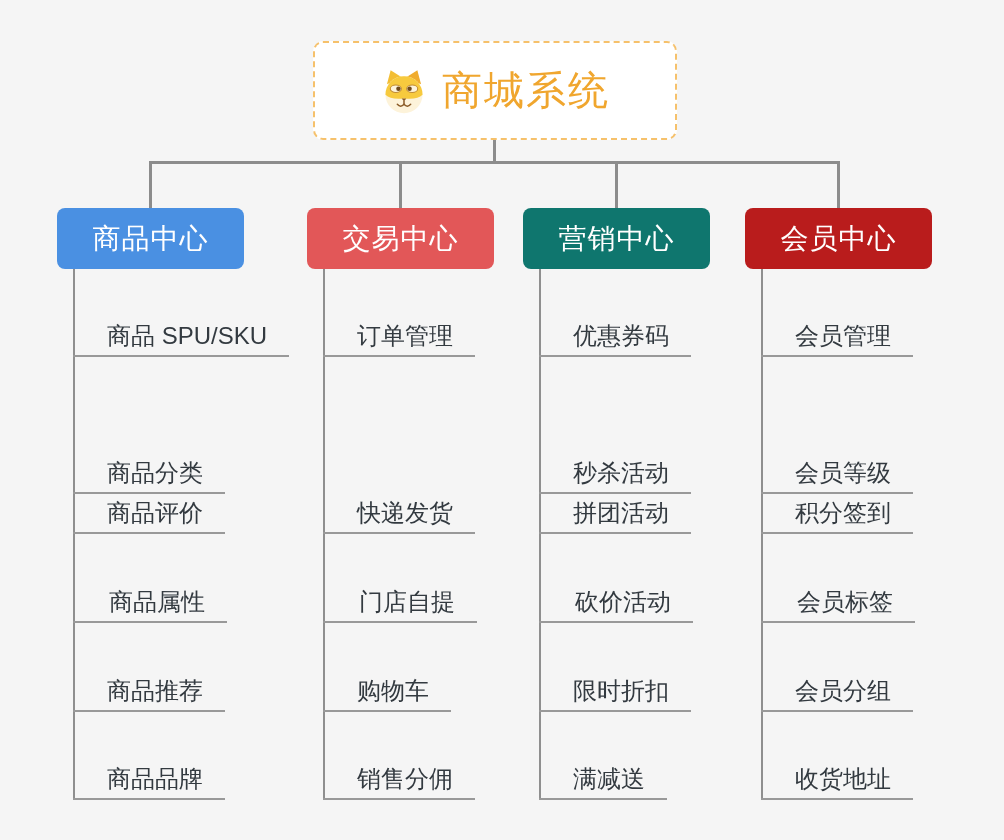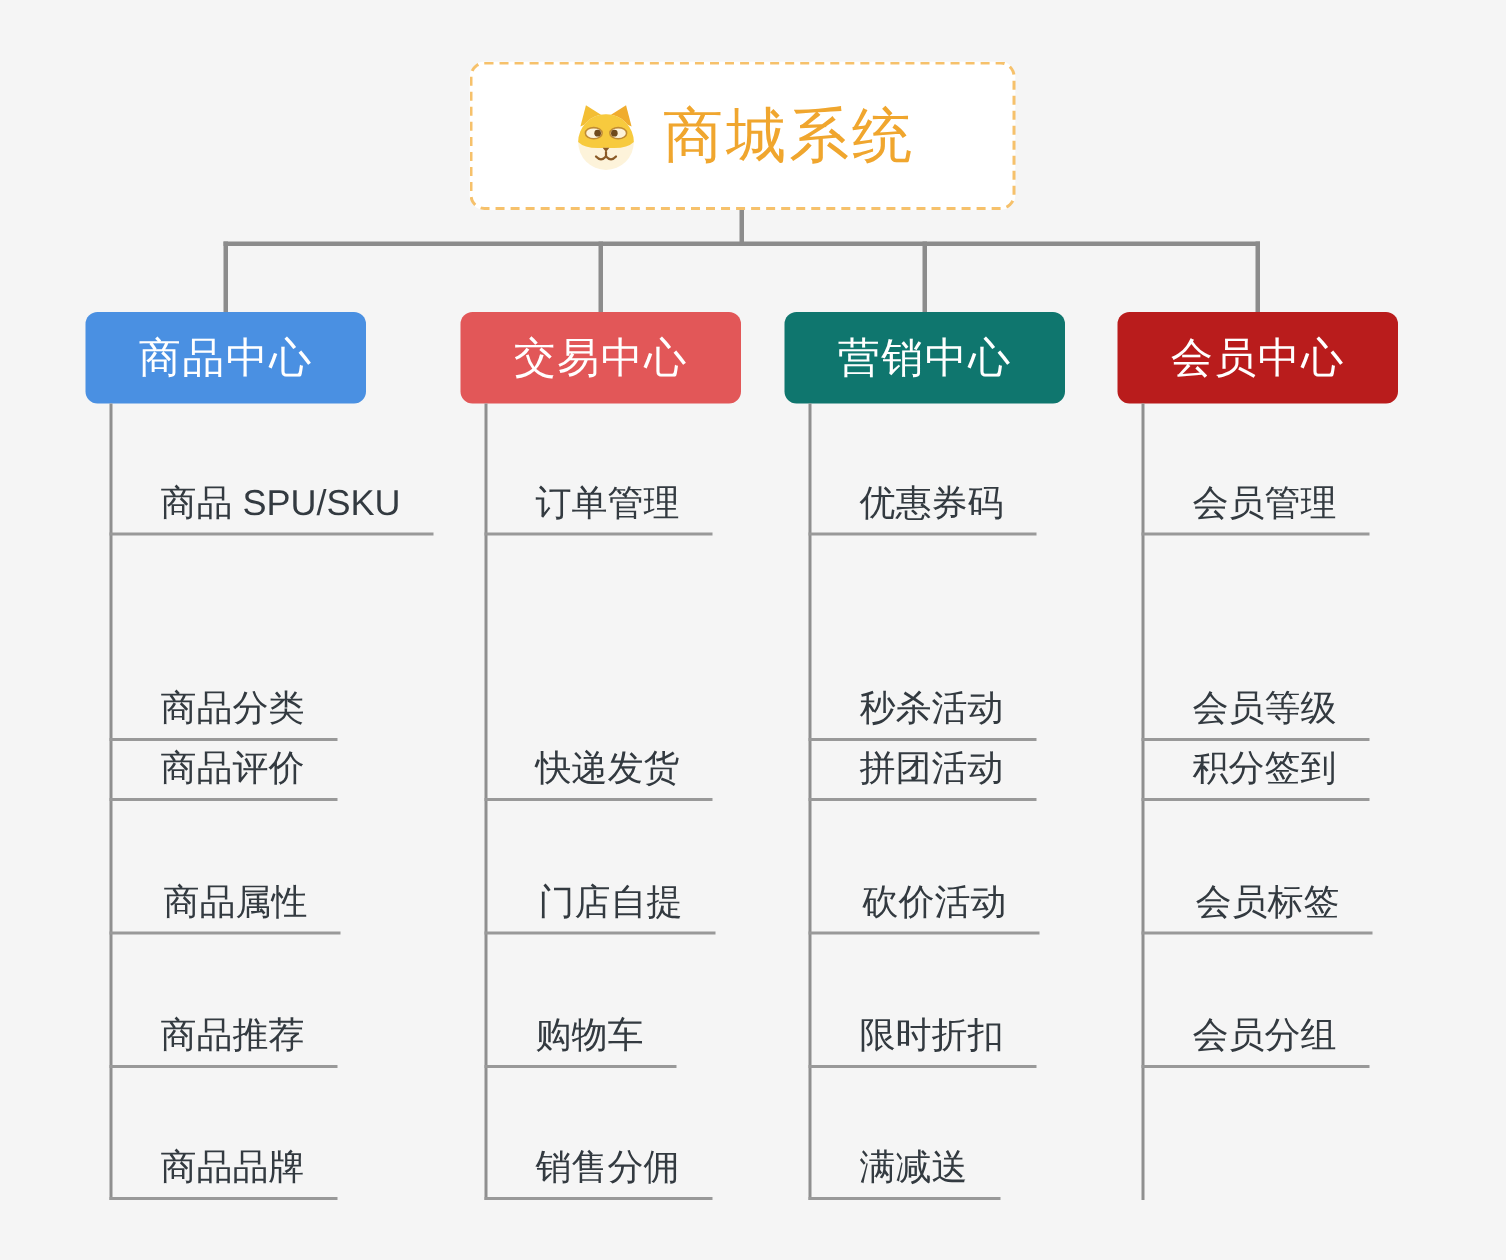--- a/index.html
+++ b/index.html
@@ -105,15 +105,16 @@
   </div>
 
   <div class="branch b3">
     <div class="branch-header" style="background-color: #b91c1c;">会员中心</div>
     <div class="branch-vline"></div>
     <div class="leaf row0">会员管理</div>
     <div class="leaf row1">会员等级</div>
     <div class="leaf row2">积分签到</div>
     <div class="leaf row3">会员标签</div>
     <div class="leaf row4">会员分组</div>
+    <div class="leaf row5">收货地址</div>
   </div>
 
 </div>
 
 </body></html>

